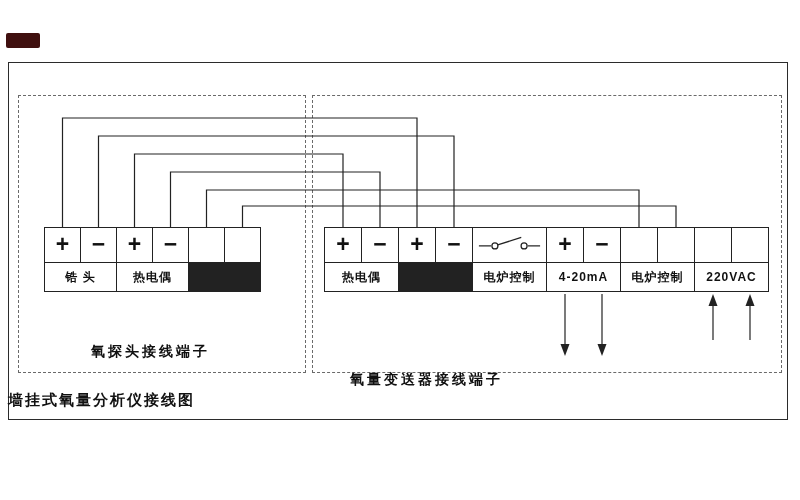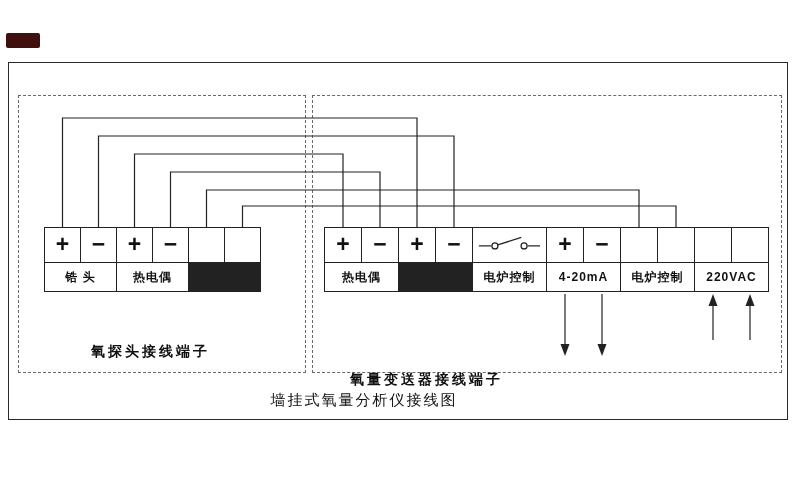--- a/index.html
+++ b/index.html
@@ -67,22 +67,21 @@
     position: absolute; z-index: 2;
     font-size: 14px; font-weight: bold; letter-spacing: 3px;
     white-space: nowrap;
   }
   .title-left  { left: 72px;  top: 343px; margin-left: 19px; }
   .title-right { left: 350px; top: 343px; margin-top: 28px; }
 
   .caption {
     position: absolute; z-index: 2;
     left: 8px; top: 391px; width: 712px;
-    text-align: center;
-    font-size: 15px; font-weight: normal; letter-spacing: 2px;
+    font-size: 15px; font-weight: bold; letter-spacing: 2px;
   }
 
   .switch-svg { width: 71px; height: 32px; display: block; }
 </style>
 </head>
 <body>
 
 <div class="canvas">
 
   <div class="watermark"></div>

